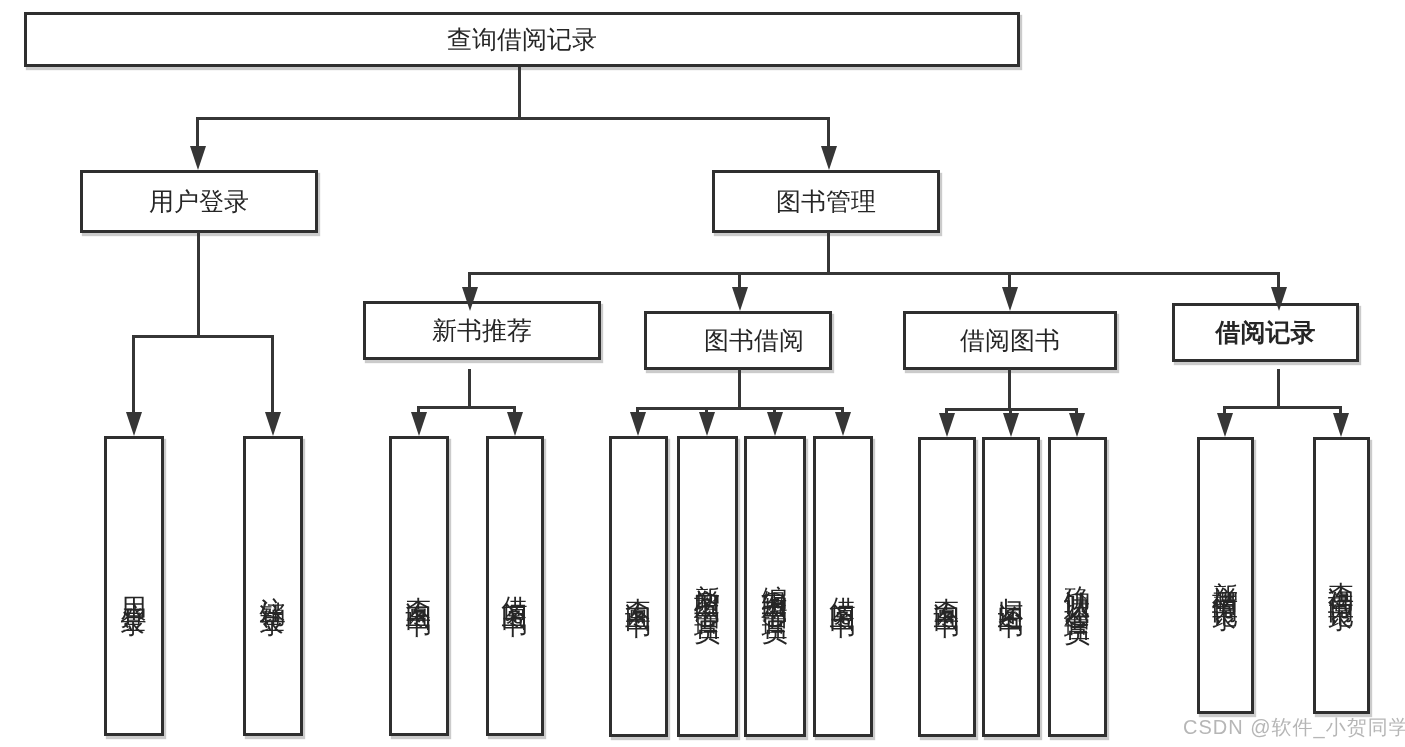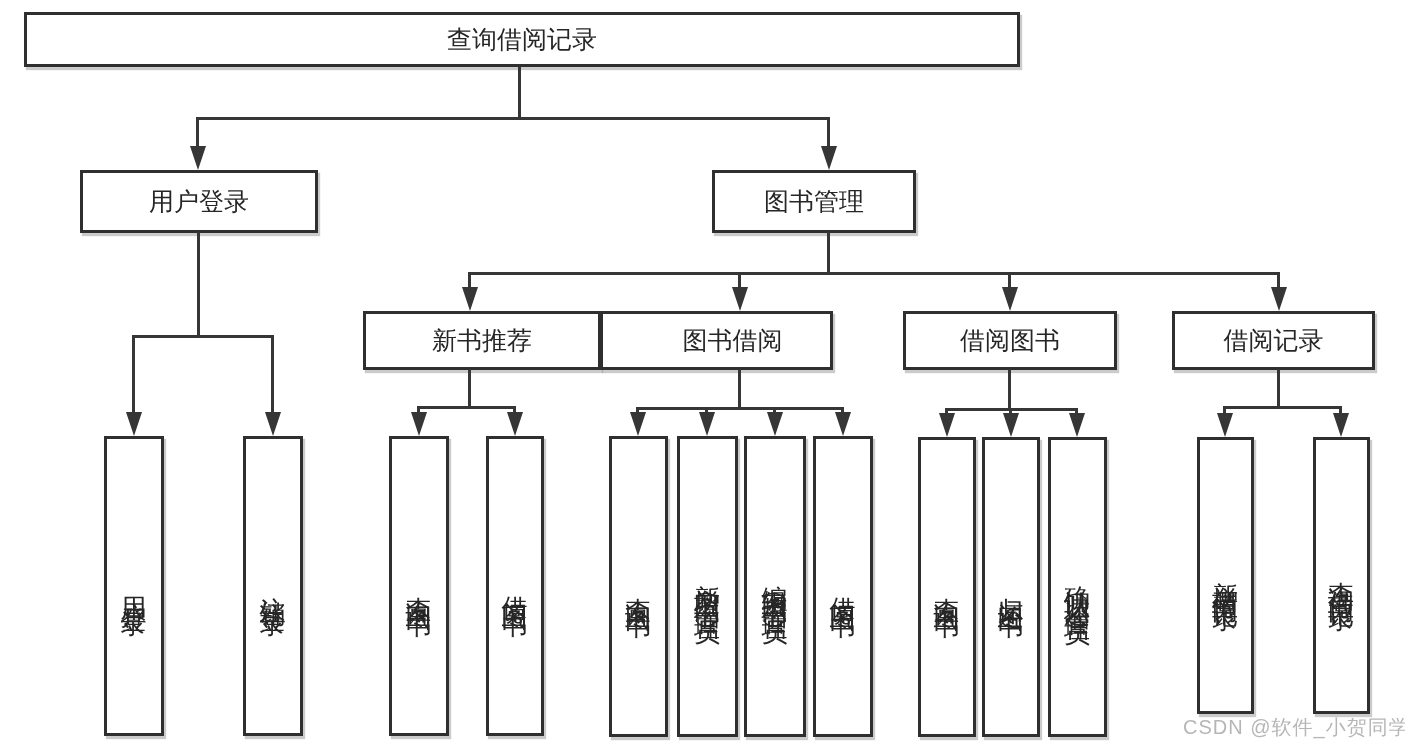--- a/index.html
+++ b/index.html
@@ -19,26 +19,26 @@
              letter-spacing:1px;z-index:5;white-space:nowrap;}
 </style>
 </head>
 <body>
 
 <div class="canvas">
 
   <div class="box" style="left:24px;top:12px;width:996px;height:55px;">查询借阅记录</div>
 
   <div class="box" style="left:80px;top:170px;width:238px;height:63px;">用户登录</div>
-  <div class="box" style="left:712px;top:170px;width:204px;height:63px;">图书管理</div>
+  <div class="box" style="left:712px;top:170px;width:228px;height:63px;">图书管理</div>
 
-  <div class="box" style="left:363px;top:311px;width:238px;height:59px;">新书推荐</div>
-  <div class="box" style="left:600px;top:311px;width:233px;height:59px;padding-left:32px;">图书借阅</div>
+  <div class="box" style="left:363px;top:301px;width:238px;height:59px;">新书推荐</div>
+  <div class="box" style="left:644px;top:311px;width:188px;height:59px;padding-left:32px;">图书借阅</div>
   <div class="box" style="left:903px;top:311px;width:214px;height:59px;">借阅图书</div>
-  <div class="box" style="left:1172px;top:311px;width:203px;height:59px;">借阅记录</div>
+  <div class="box" style="left:1172px;top:303px;width:187px;height:59px;font-weight:bold;">借阅记录</div>
 
   <div class="box vbox" style="left:104px;top:436px;width:60px;height:300px;">用户登录</div>
   <div class="box vbox" style="left:243px;top:436px;width:60px;height:300px;">注销登录</div>
 
   <div class="box vbox" style="left:389px;top:436px;width:60px;height:300px;">查询图书</div>
   <div class="box vbox" style="left:486px;top:436px;width:58px;height:300px;">借阅图书</div>
 
   <div class="box vbox" style="left:609px;top:436px;width:59px;height:301px;">查询图书</div>
   <div class="box vbox" style="left:677px;top:436px;width:61px;height:301px;">新增图书（管理员）</div>
   <div class="box vbox" style="left:744px;top:436px;width:62px;height:301px;">编辑图书（管理员）</div>

